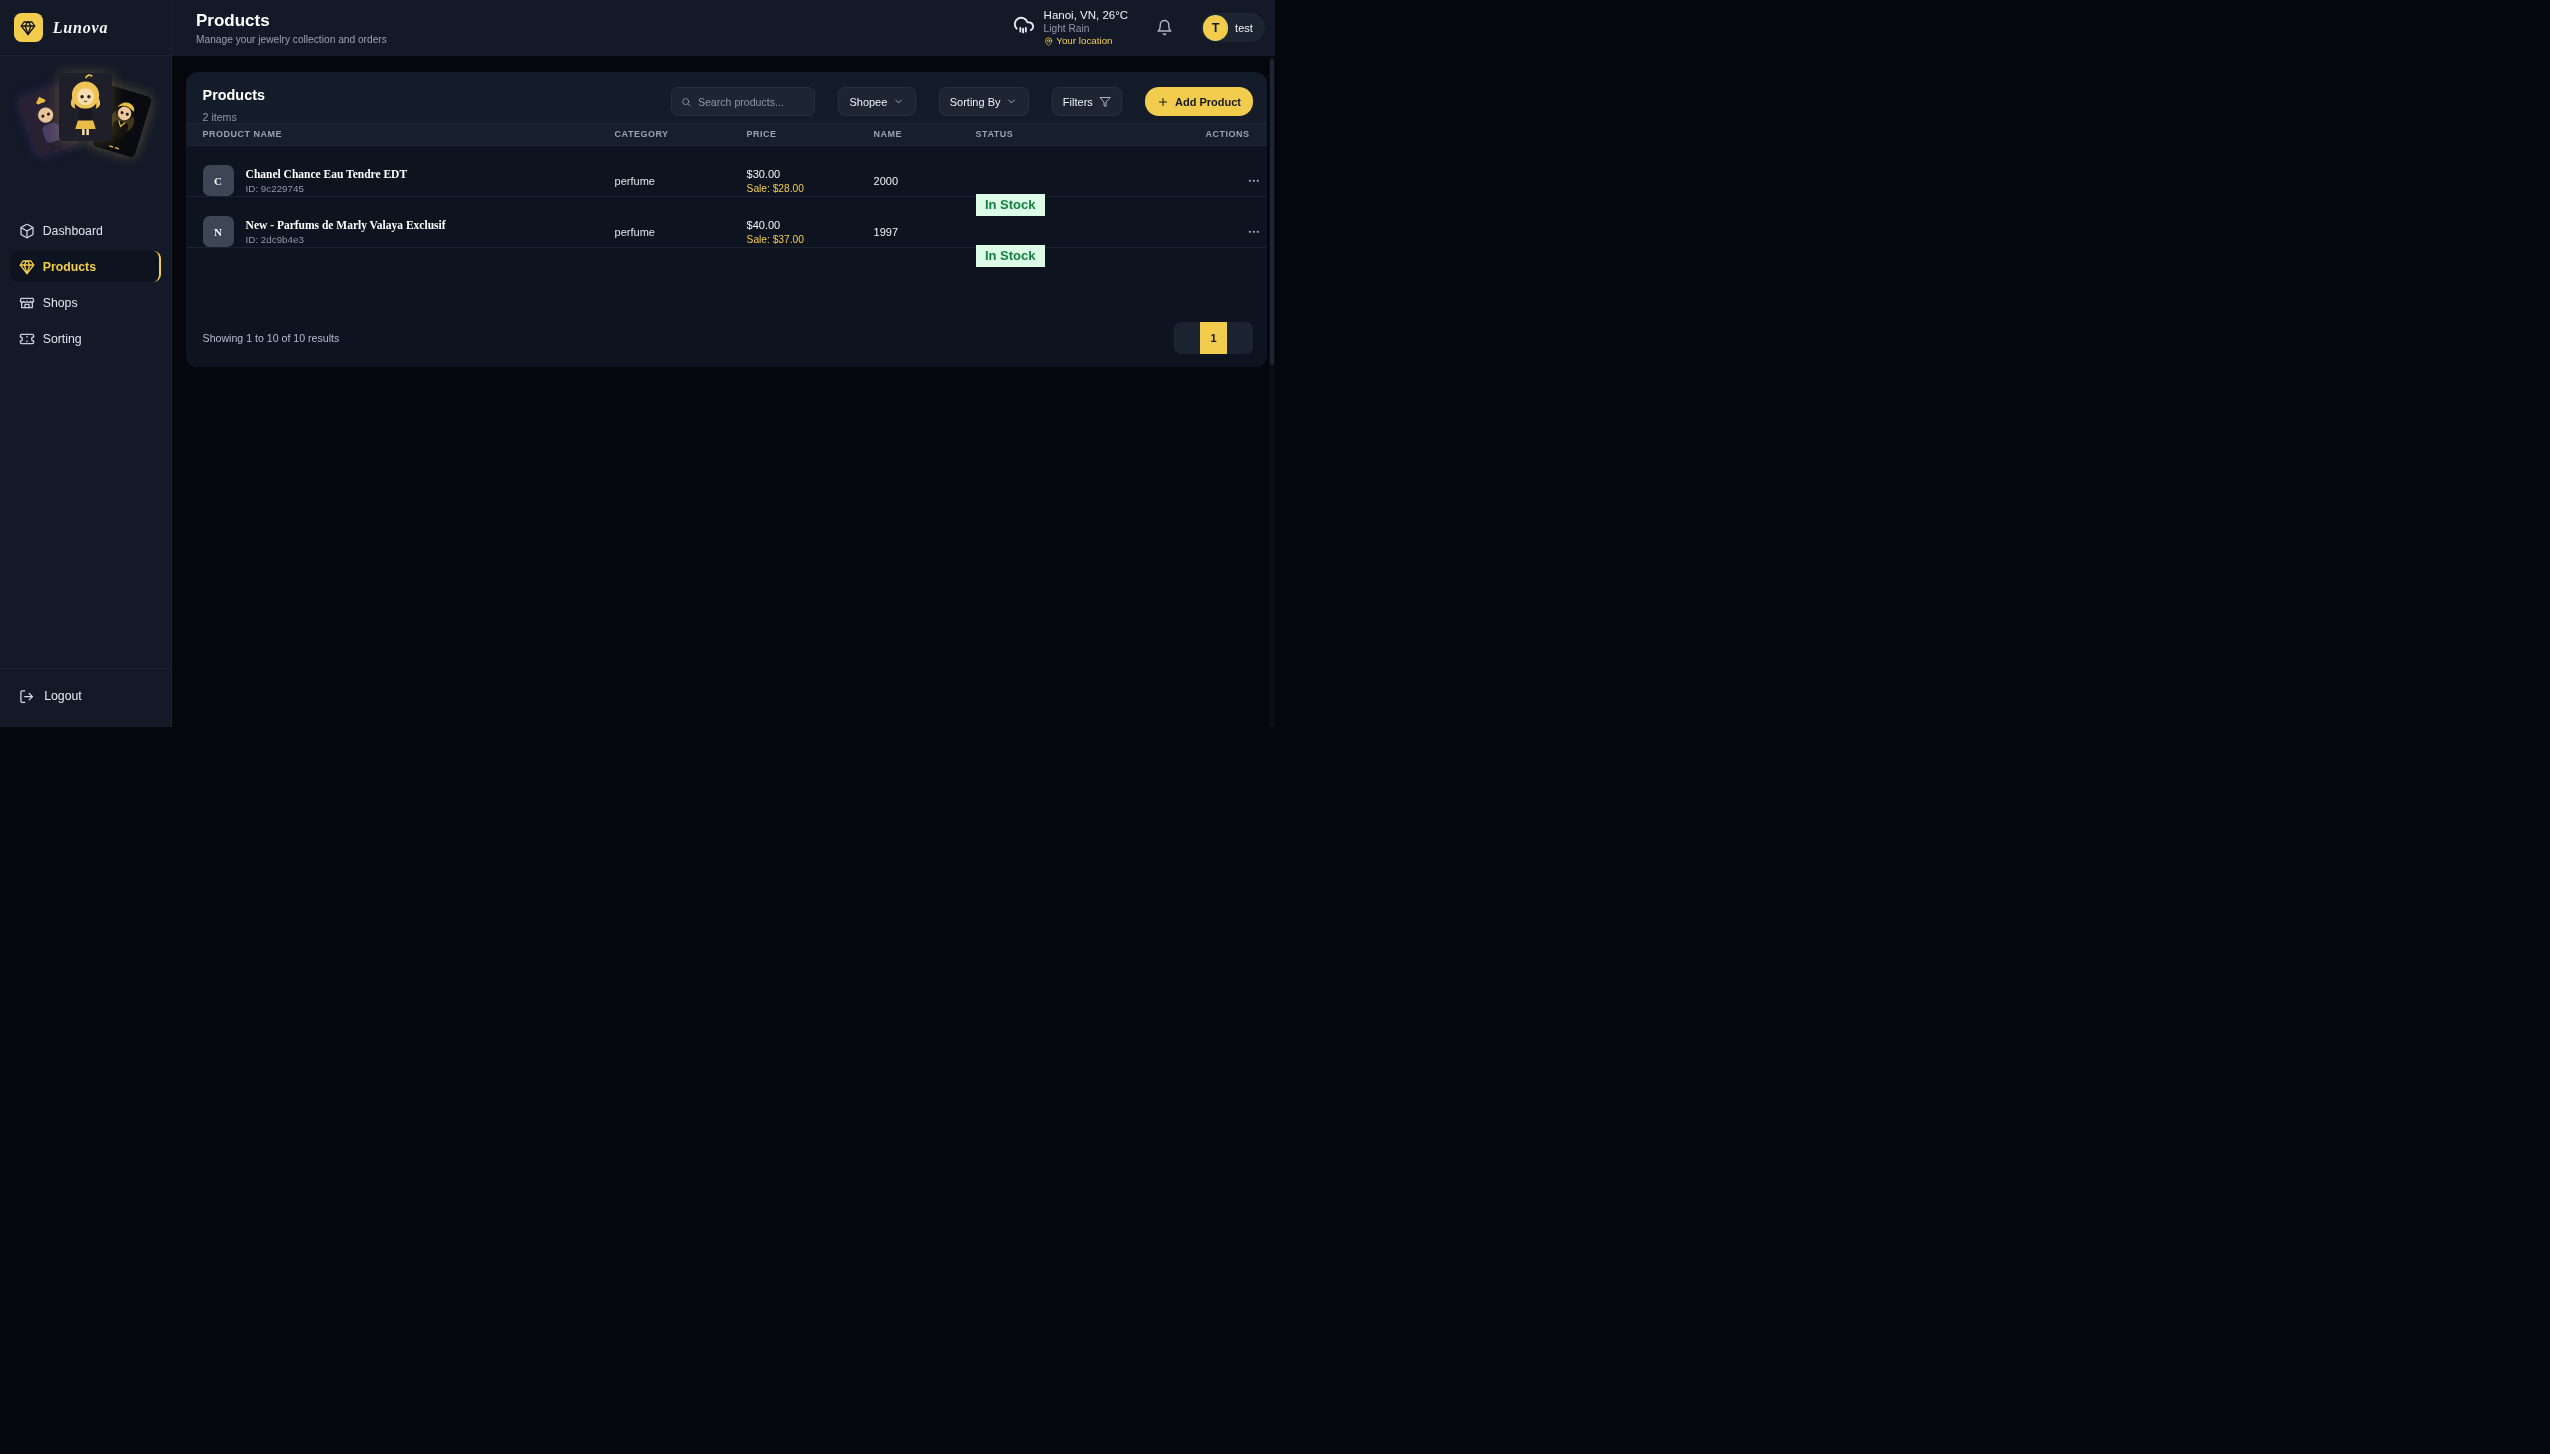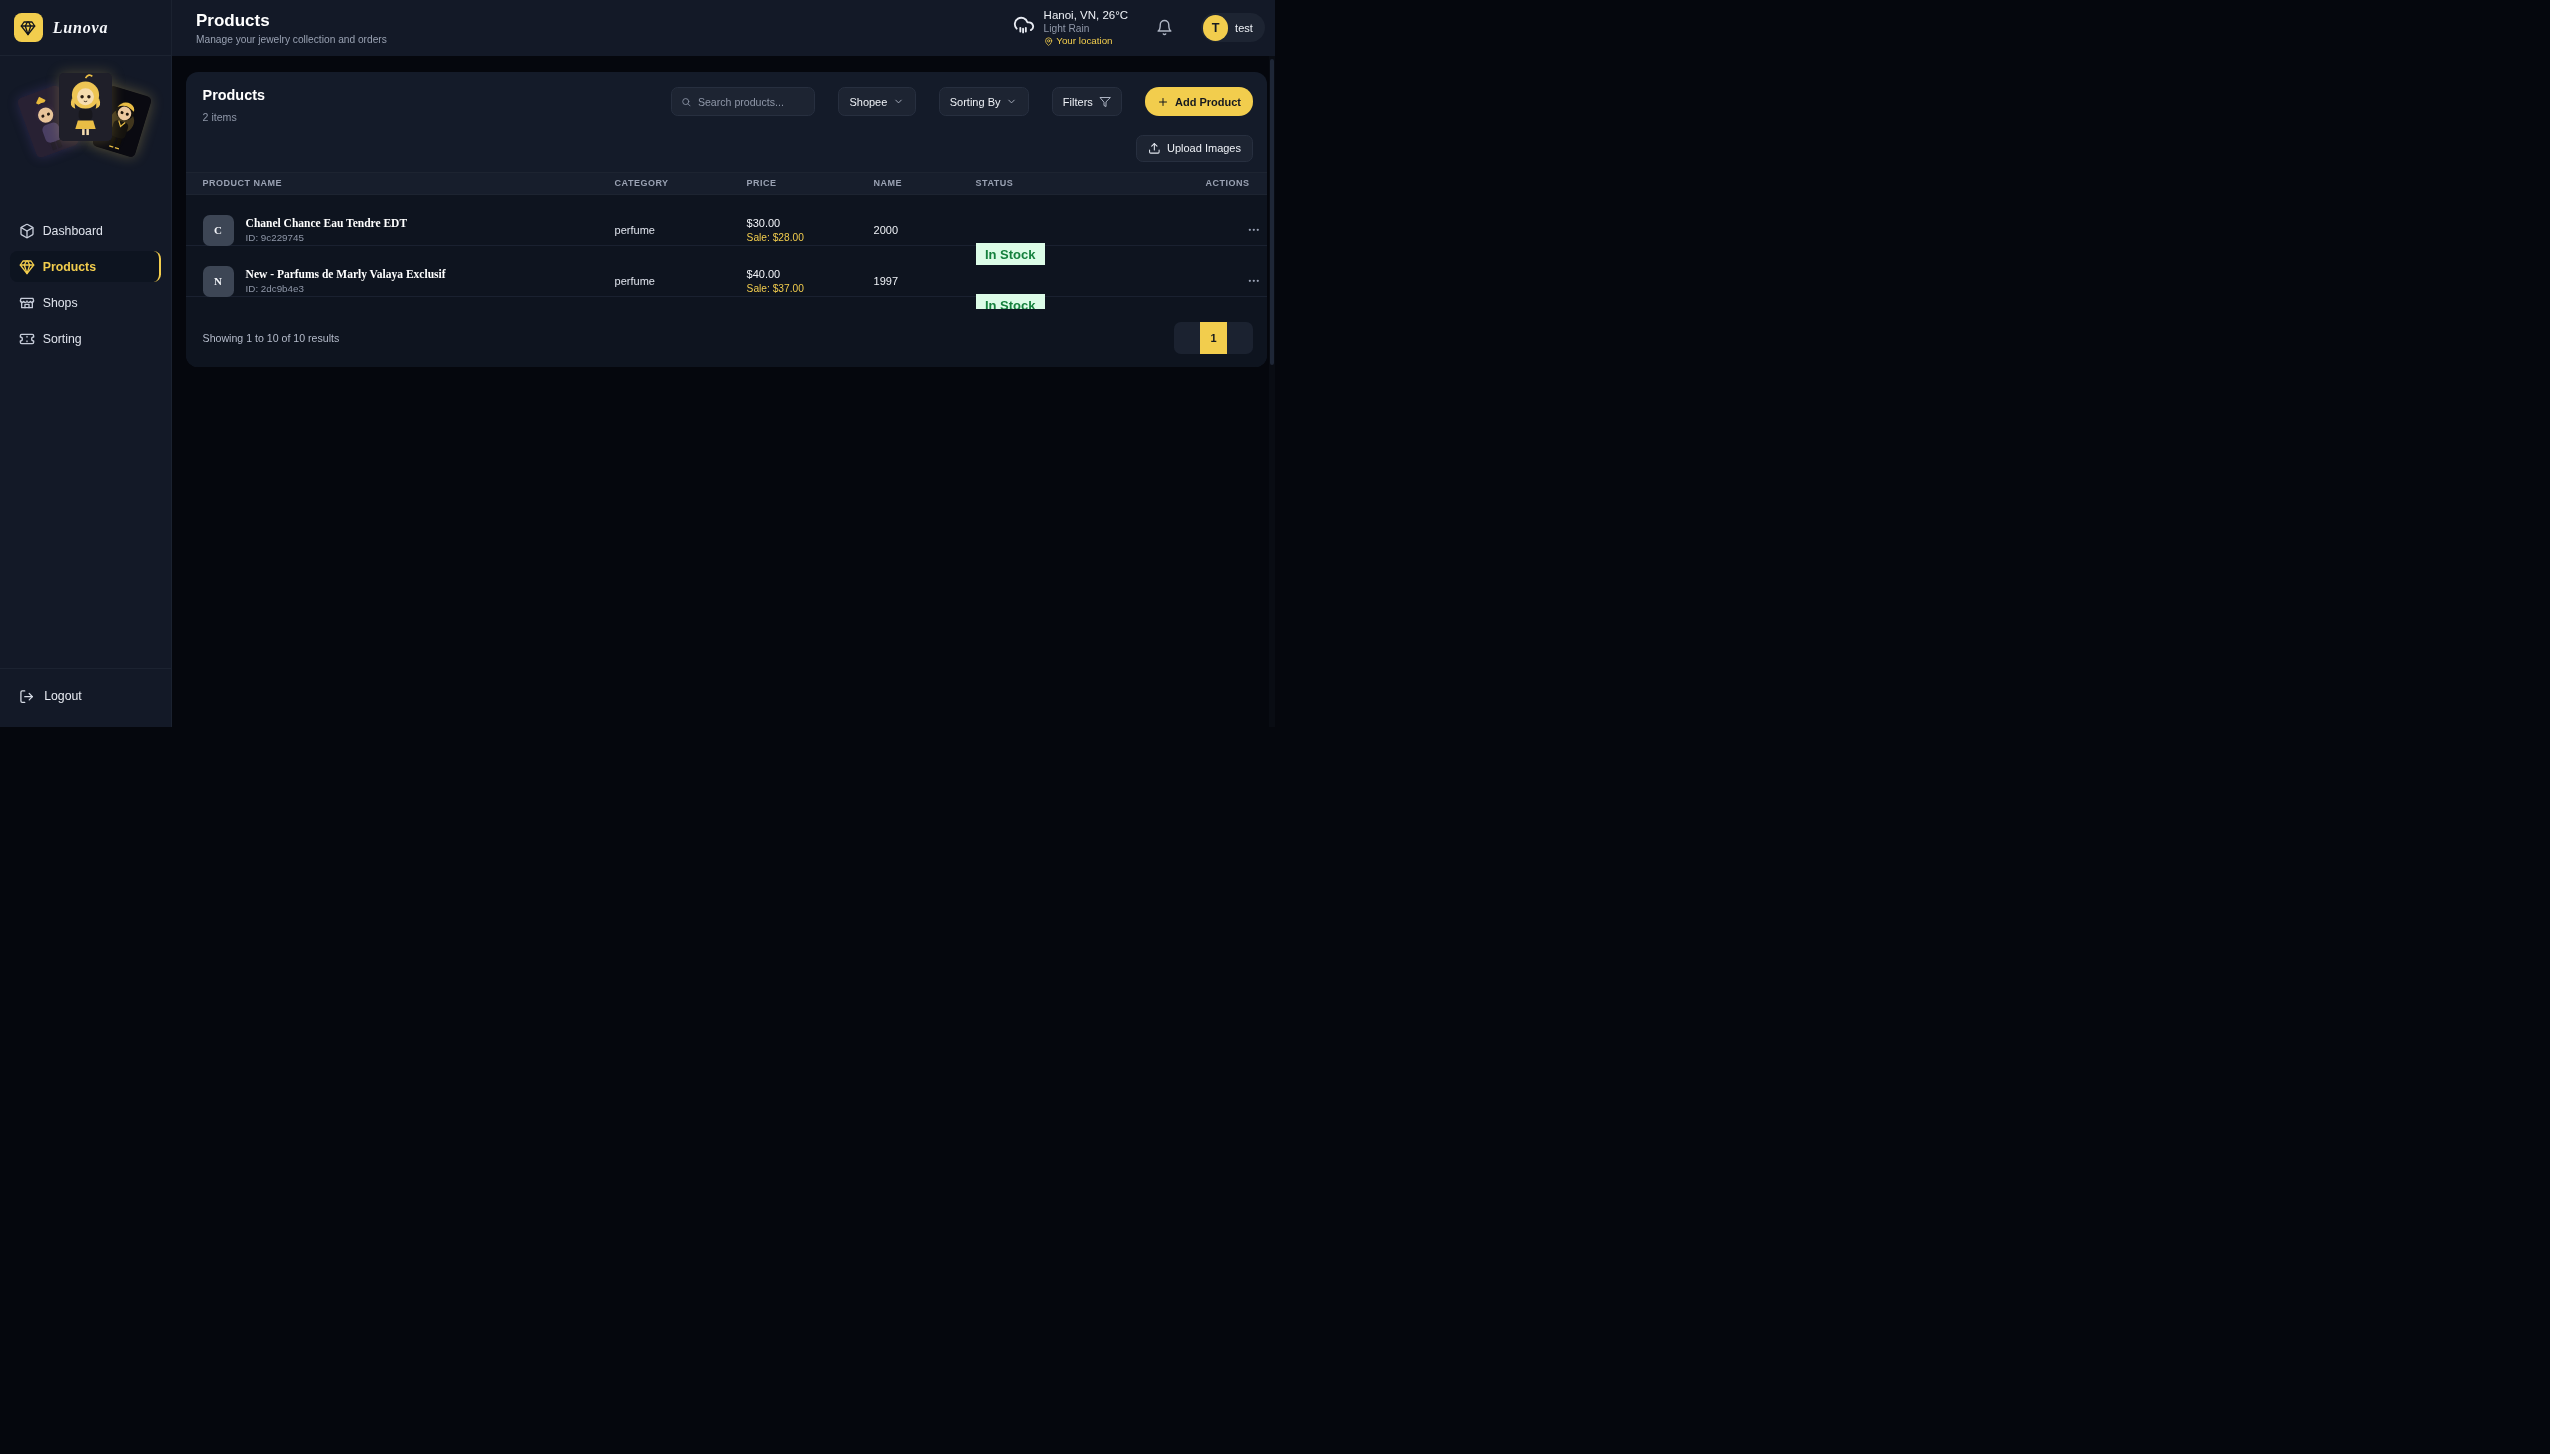--- a/index.html
+++ b/index.html
@@ -399,30 +399,20 @@
             <button class="add-btn">
               <svg class="ic" width="12" height="12" viewBox="0 0 24 24" stroke="#15181f">
                   <path d="M12 5v14"></path>
                   <path d="M5 12h14"></path>
                 </svg>
               <span>Add Product</span>
             </button>
           </div>
         </div>
 
-        <div class="upload-row">
-          <button class="upload-btn">
-            <svg class="ic" width="12.7" height="12.7" viewBox="0 0 24 24">
-                <path d="M21 15v4a2 2 0 0 1-2 2H5a2 2 0 0 1-2-2v-4"></path>
-                <path d="m7 8 5-5 5 5"></path>
-                <path d="M12 3v12"></path>
-              </svg>
-            <span>Upload Images</span>
-          </button>
-        </div>
 
         <div class="tbl">
           <div class="tbl-grid tbl-header">
             <div>PRODUCT NAME</div>
             <div>CATEGORY</div>
             <div>PRICE</div>
             <div>NAME</div>
             <div>STATUS</div>
             <div class="col-actions">ACTIONS</div>
           </div>

